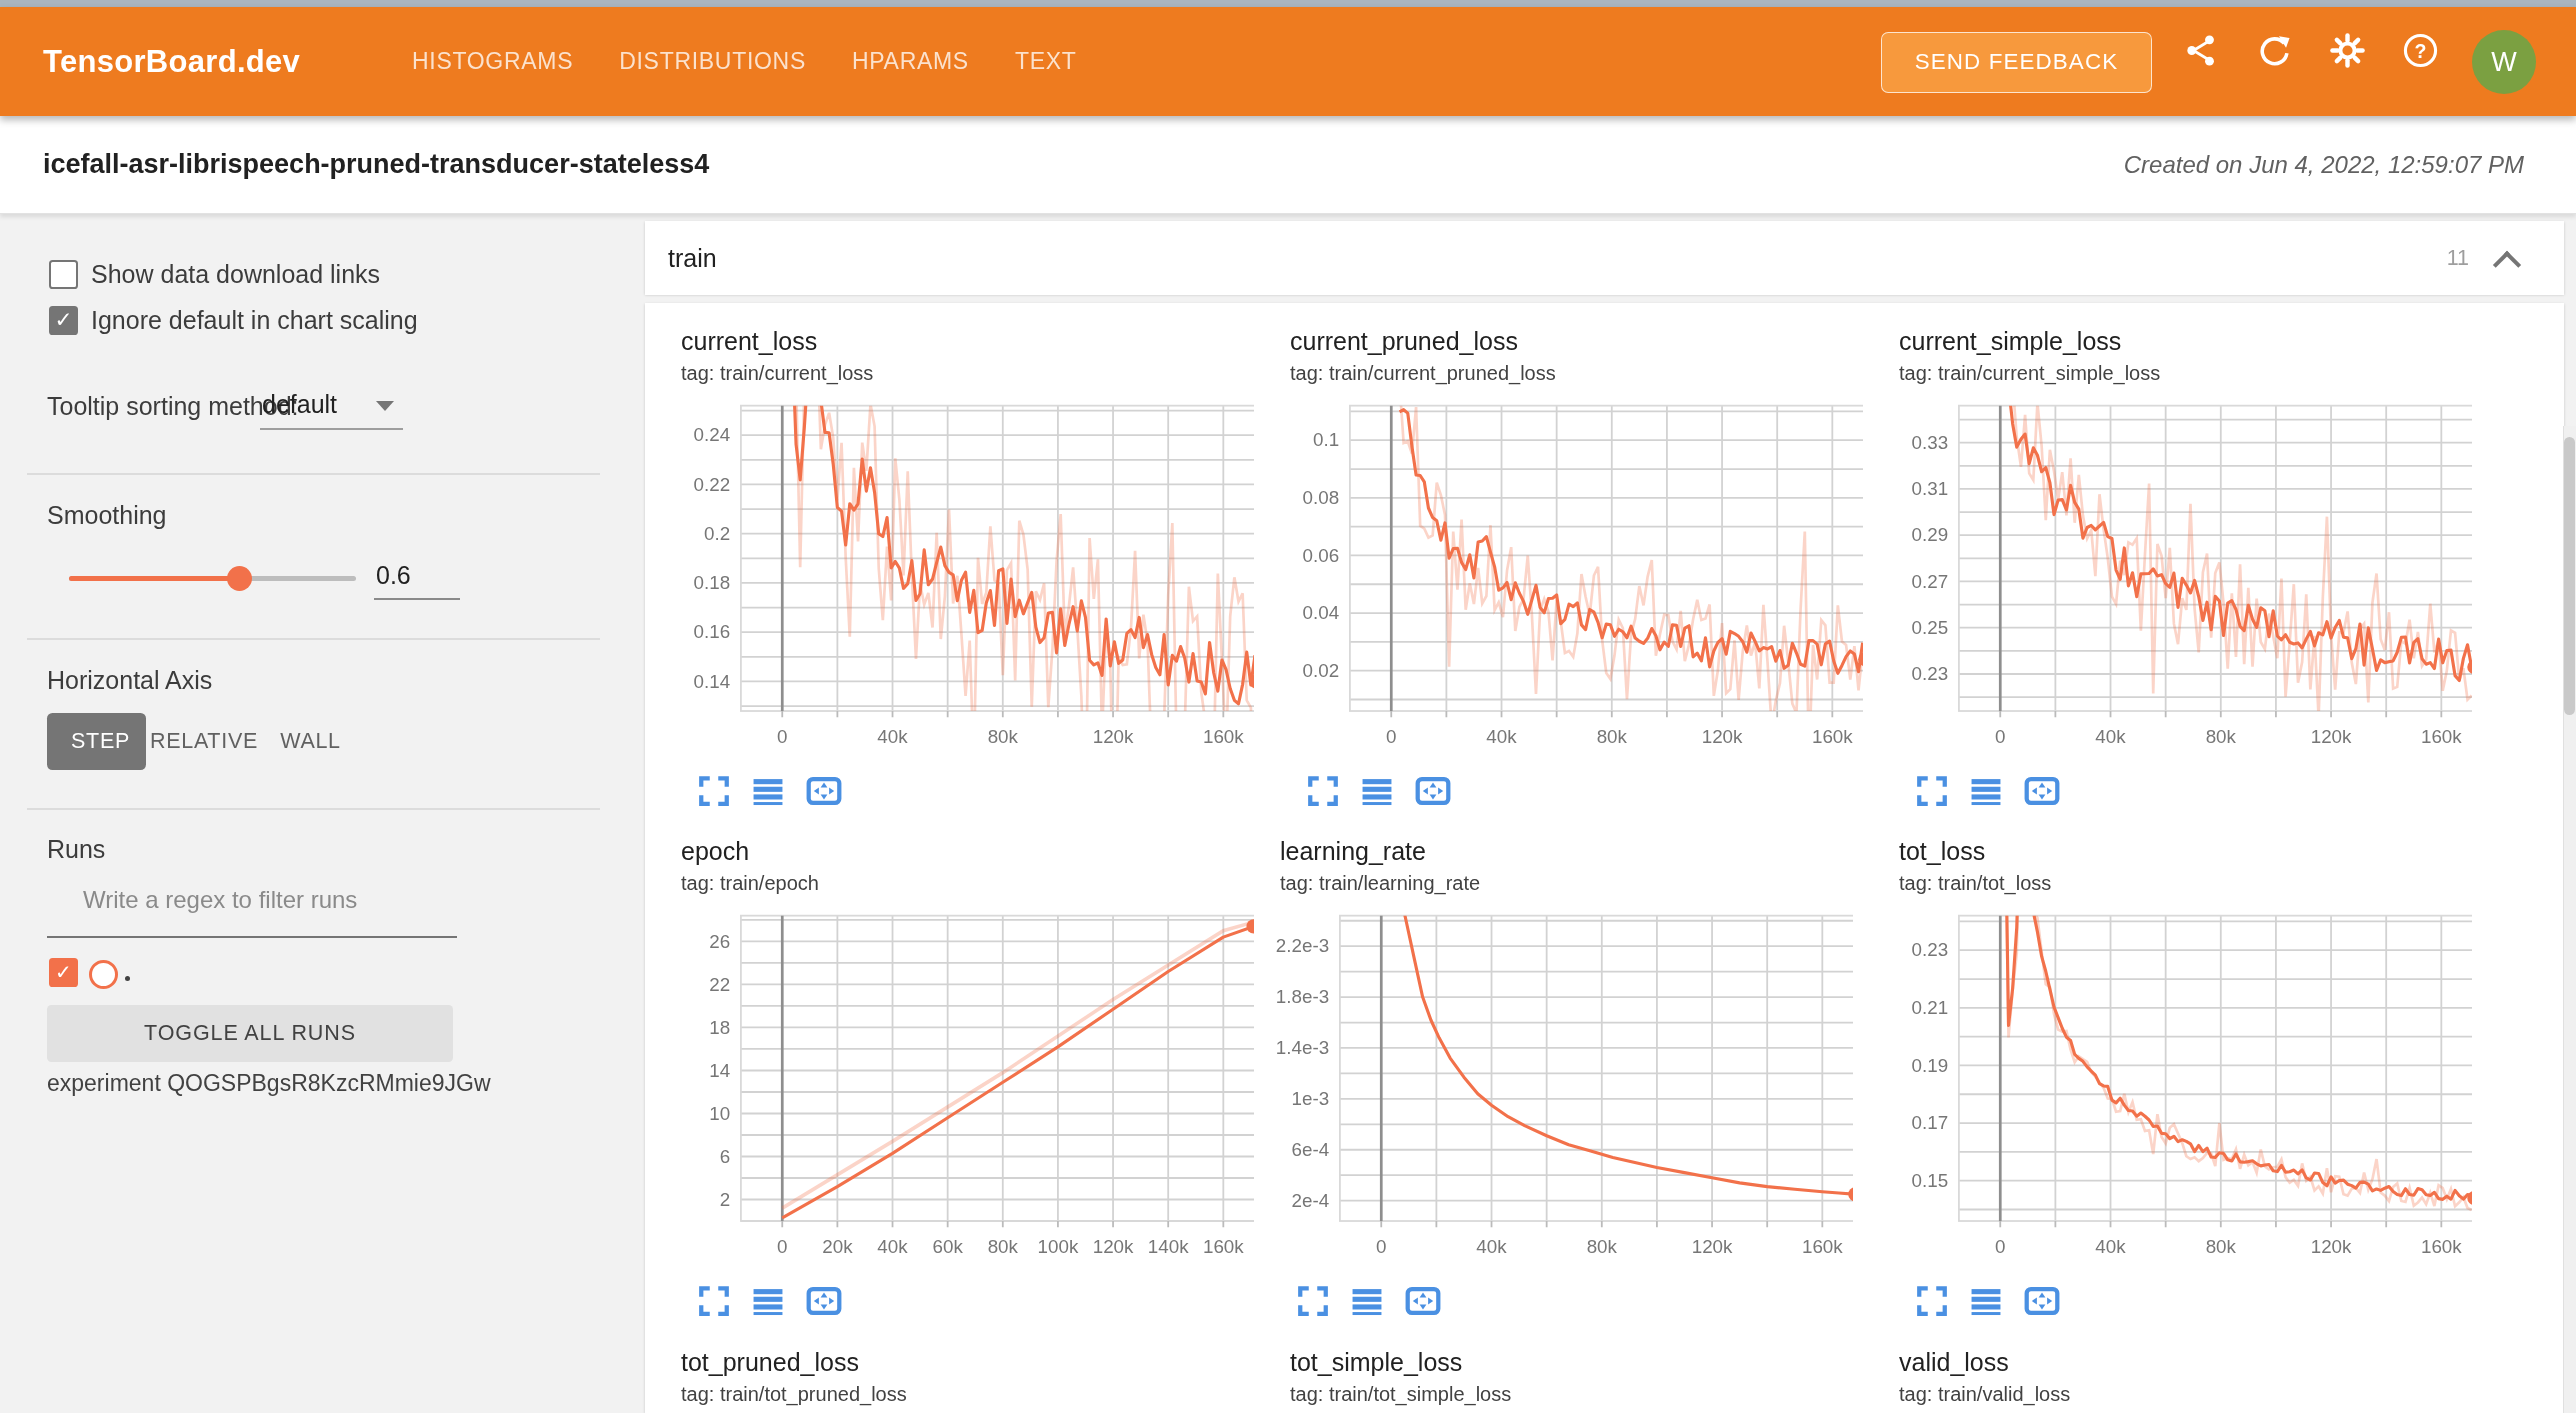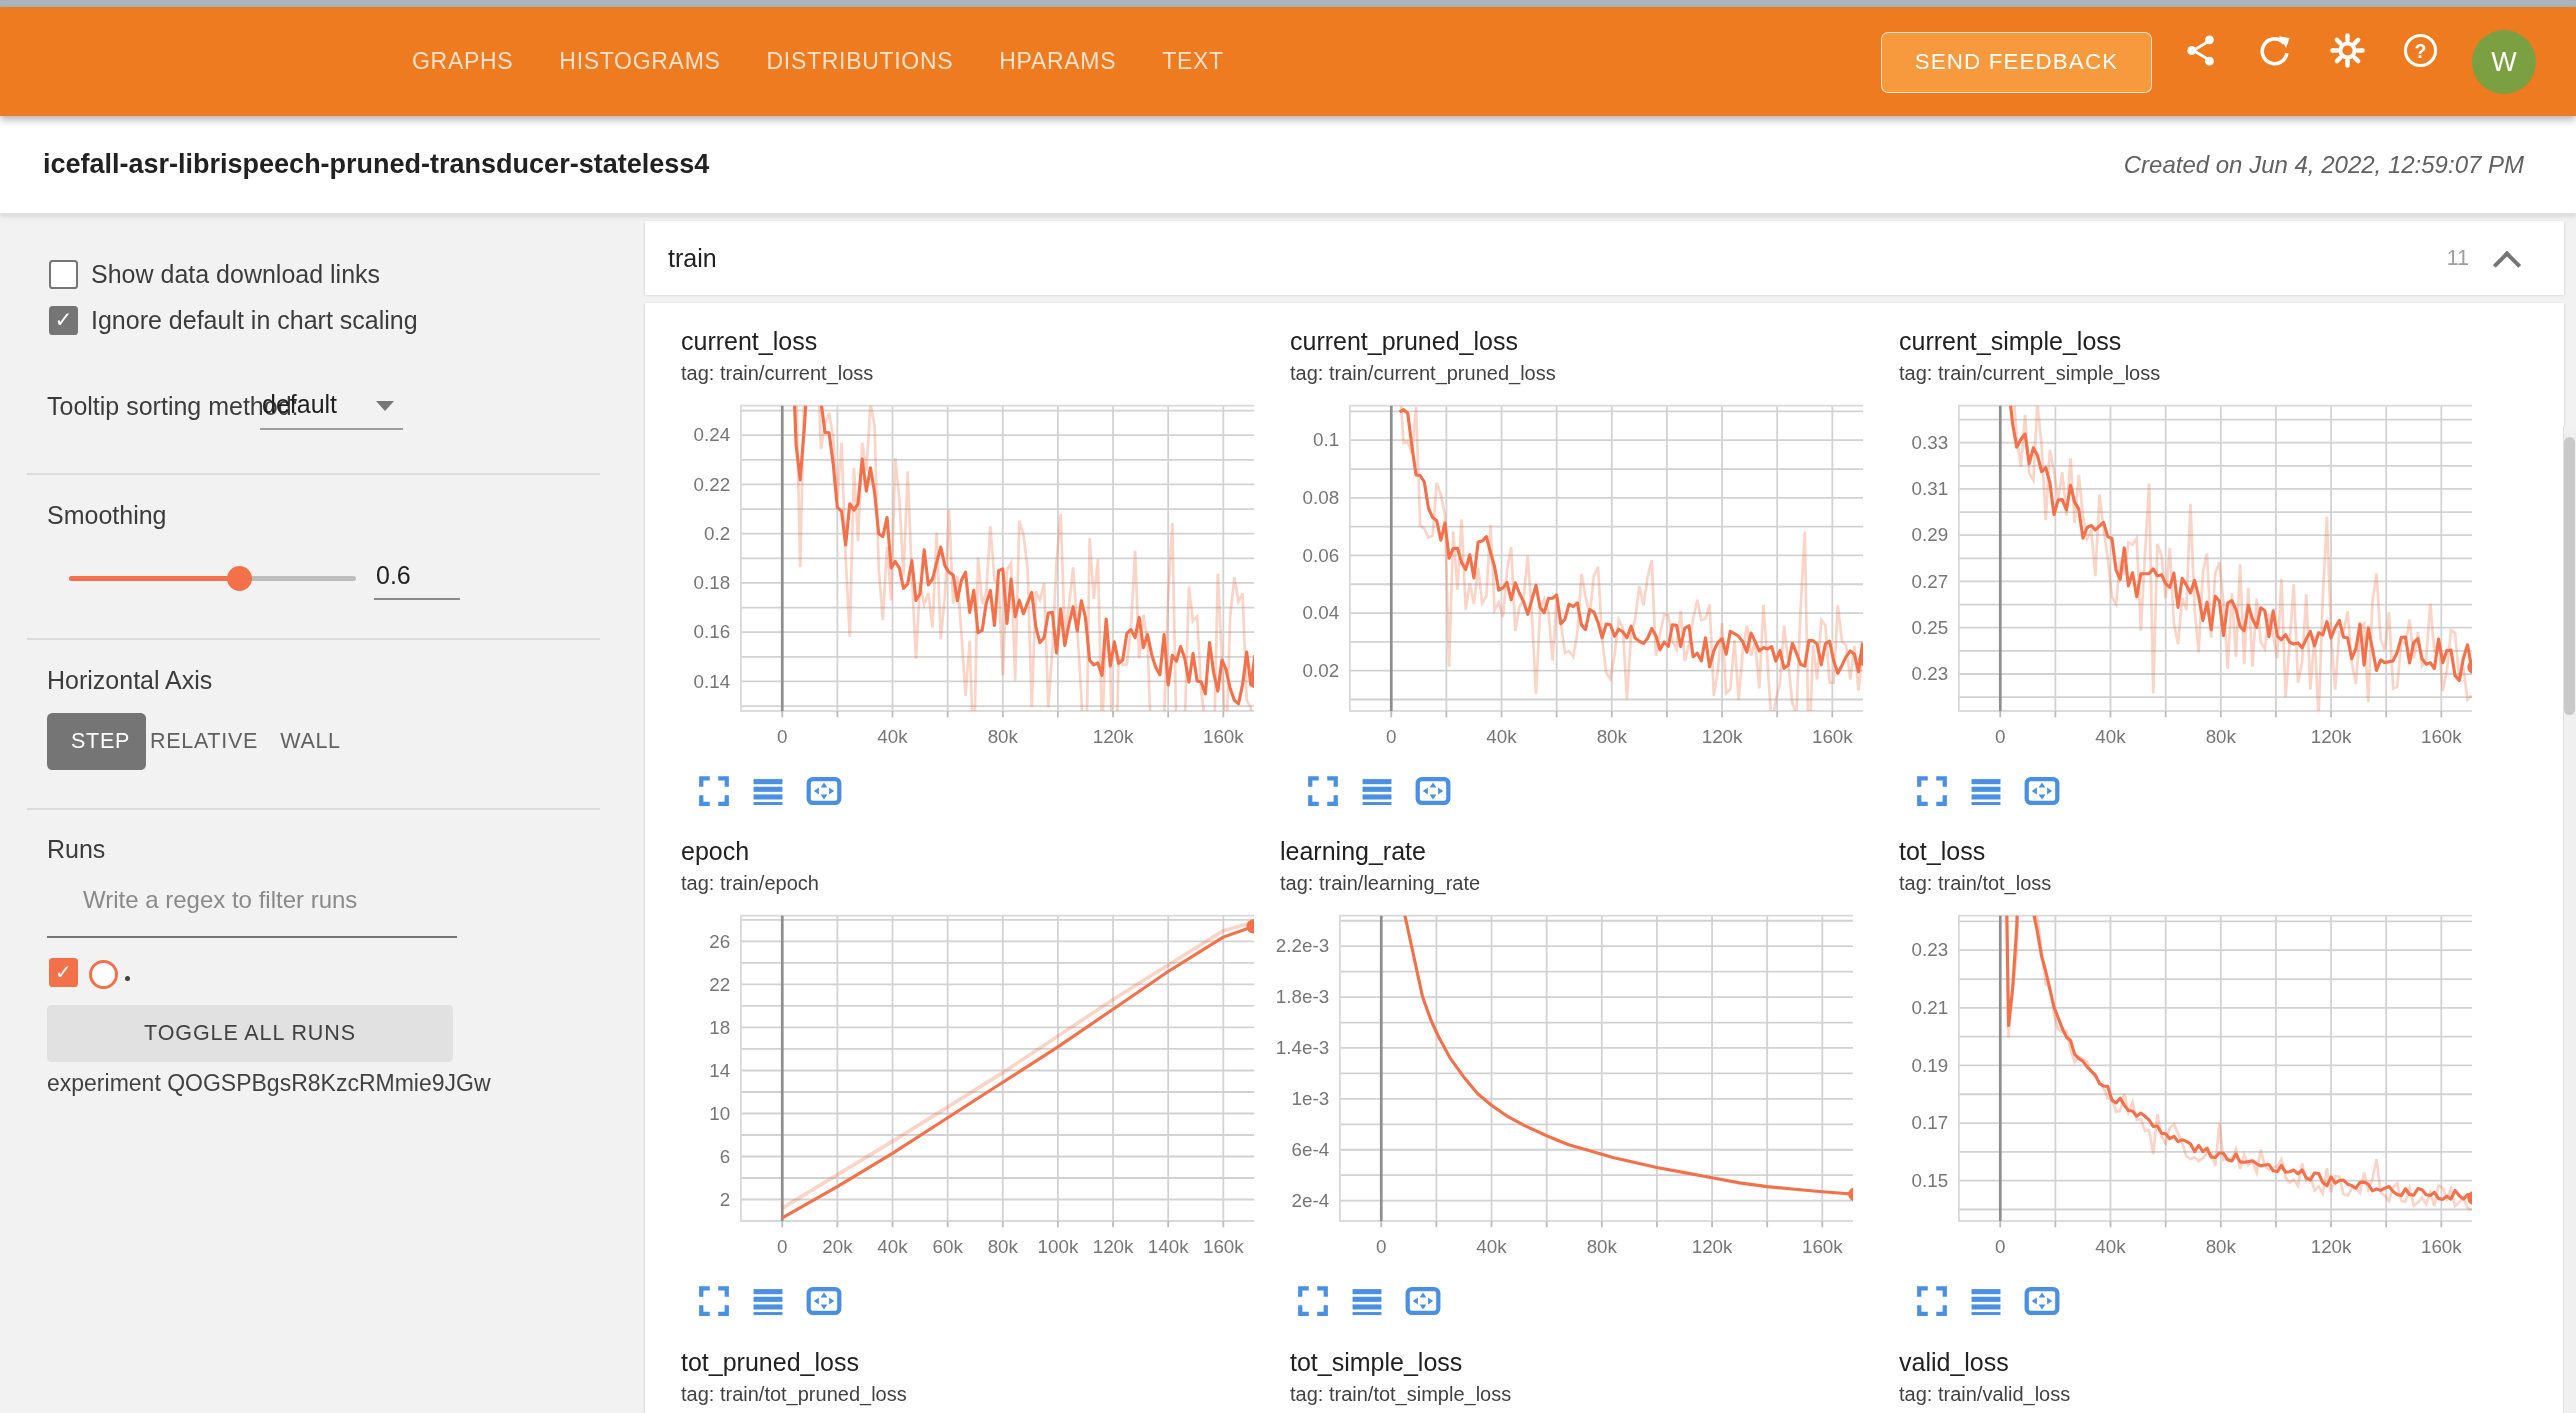--- a/index.html
+++ b/index.html
@@ -63,22 +63,22 @@
   .scrollbar{position:absolute;right:0;top:213px;width:12.5px;height:1200px;background:#f0f0f0;border-left:0.9px solid #e0e0e0;}
   .scroll-thumb{position:absolute;left:0.9px;top:10.7px;width:10.7px;height:278px;background:#c9c9c9;border-radius:5.4px;cursor:pointer;}
 </style>
 </head>
 <body>
 
 <div id="stage">
   <div class="top-strip"></div>
 
   <div class="header">
+    <div class="logo">TensorBoard.dev</div>
     <div class="tabs">
-        <div class="tab">GRAPHS</div>
         <div class="tab">HISTOGRAMS</div>
         <div class="tab">DISTRIBUTIONS</div>
         <div class="tab">HPARAMS</div>
         <div class="tab">TEXT</div>
       </div>
     <div class="feedback-btn">SEND FEEDBACK</div>
     <div class="hicons">
       <svg class="hicon" viewBox="0 0 44 44">
         <line x1="13" y1="22" x2="31" y2="11" stroke="#fff" stroke-width="3"></line>
         <line x1="13" y1="22" x2="31" y2="33" stroke="#fff" stroke-width="3"></line>

